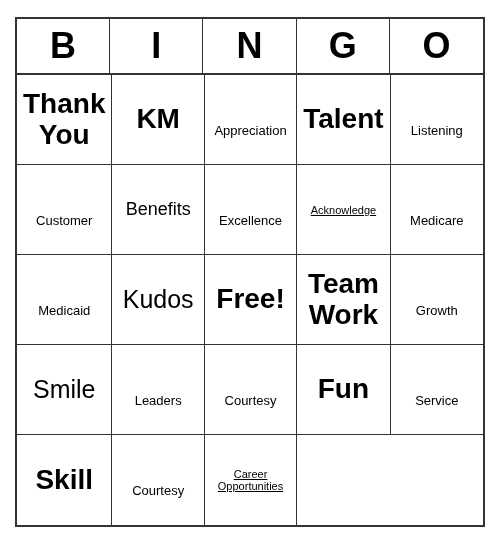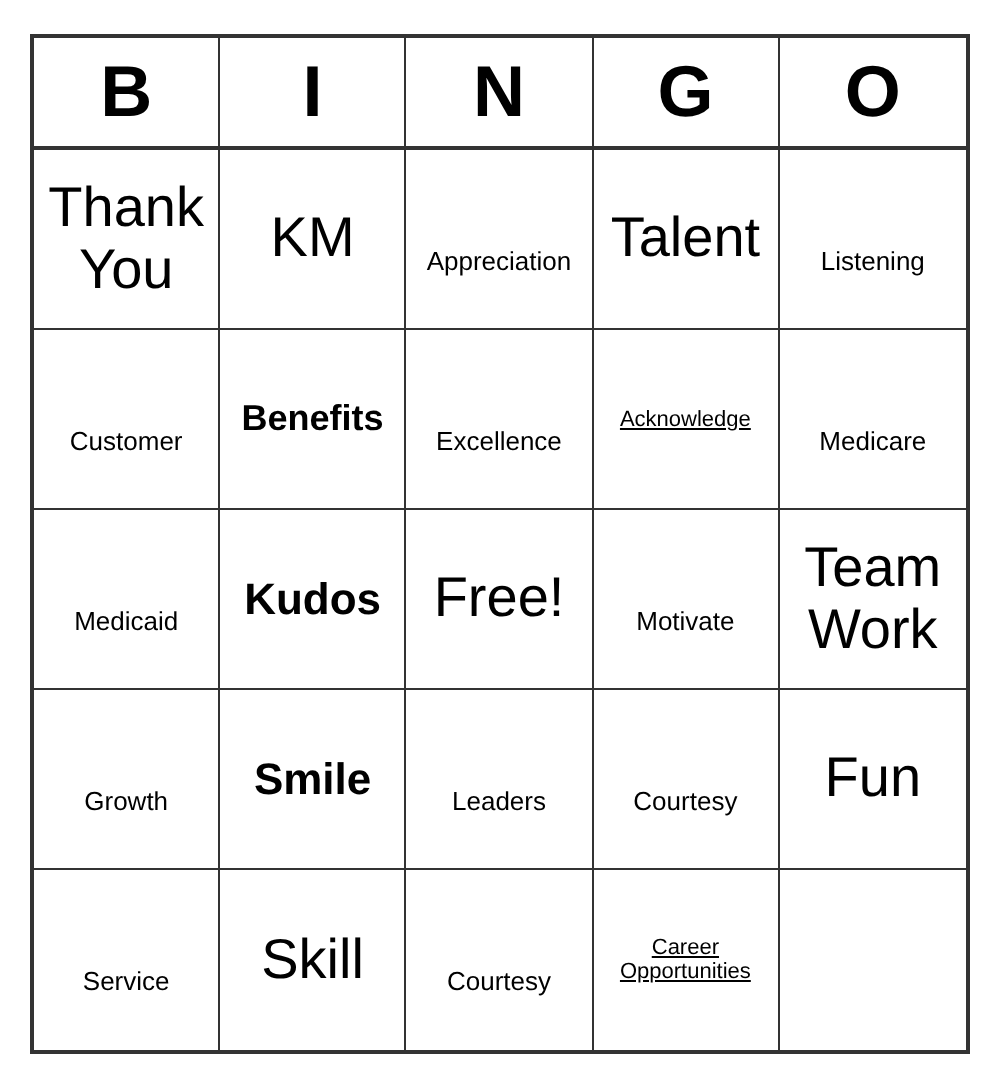--- a/index.html
+++ b/index.html
@@ -38,23 +38,23 @@
       border-right: 1px solid #333;
       border-bottom: 1px solid #333;
       display: flex;
       align-items: center;
       justify-content: center;
       text-align: center;
       padding: 6px;
     }
     .bingo-cell:nth-child(5n) { border-right: none; }
     .bingo-cell:nth-child(n+21) { border-bottom: none; }
-    .size-xl { font-size: 28px; font-weight: normal; line-height: 1.1; }
-    .size-lg { font-size: 22px; font-weight: bold; }
-    .size-md { font-size: 18px; font-weight: bold; }
+    .size-xl { font-size: 28px; font-weight: bold; line-height: 1.1; }
+    .size-lg { font-size: 25px; font-weight: normal; }
+    .size-md { font-size: 18px; font-weight: normal; }
     .size-sm { font-size: 13px; margin-top: 21px; }
     .size-xs { font-size: 11px; text-decoration: underline; }
   </style>
 </head>
 <body>
 
 <div class="bingo-card">
   <div class="bingo-header">
   <div class="bingo-header-cell">B</div>
       <div class="bingo-header-cell">I</div>
@@ -96,23 +96,20 @@
       <div class="bingo-cell">
         <span class="size-sm">Medicaid</span>
       </div>
       <div class="bingo-cell">
         <span class="size-lg">Kudos</span>
       </div>
       <div class="bingo-cell">
         <span class="size-xl">Free!</span>
       </div>
       <div class="bingo-cell">
-        <span class="size-sm">Motivate</span>
-      </div>
-      <div class="bingo-cell">
         <span class="size-xl">Team Work</span>
       </div>
       <div class="bingo-cell">
         <span class="size-sm">Growth</span>
       </div>
       <div class="bingo-cell">
         <span class="size-lg">Smile</span>
       </div>
       <div class="bingo-cell">
         <span class="size-sm">Leaders</span>

